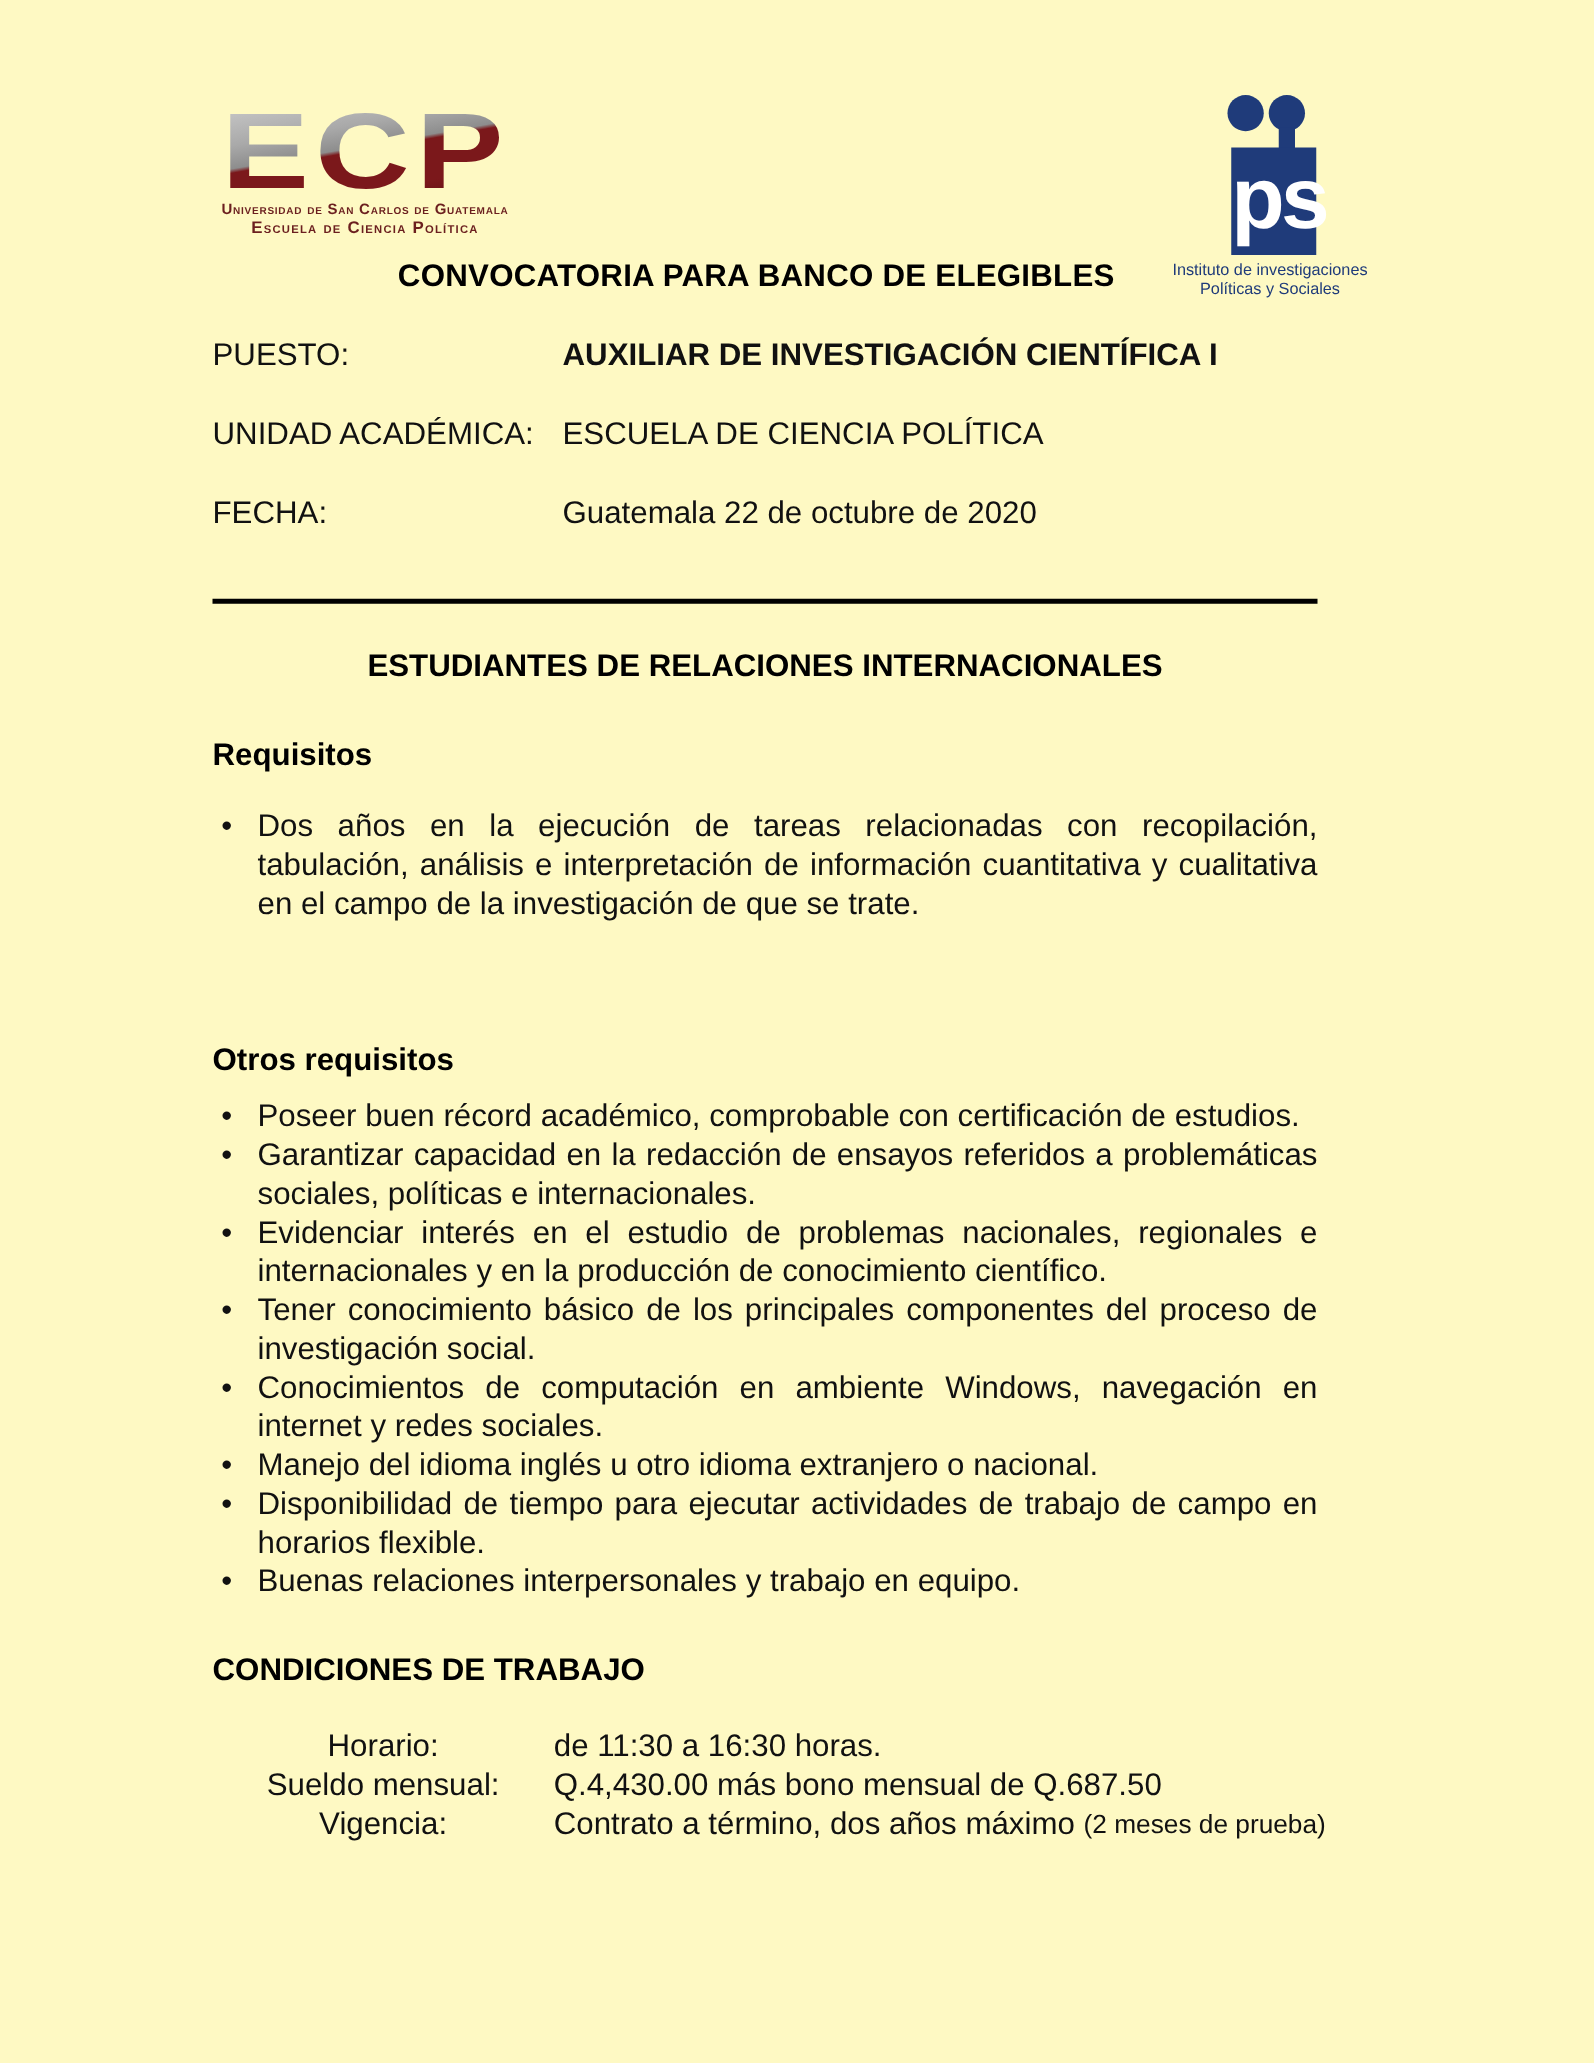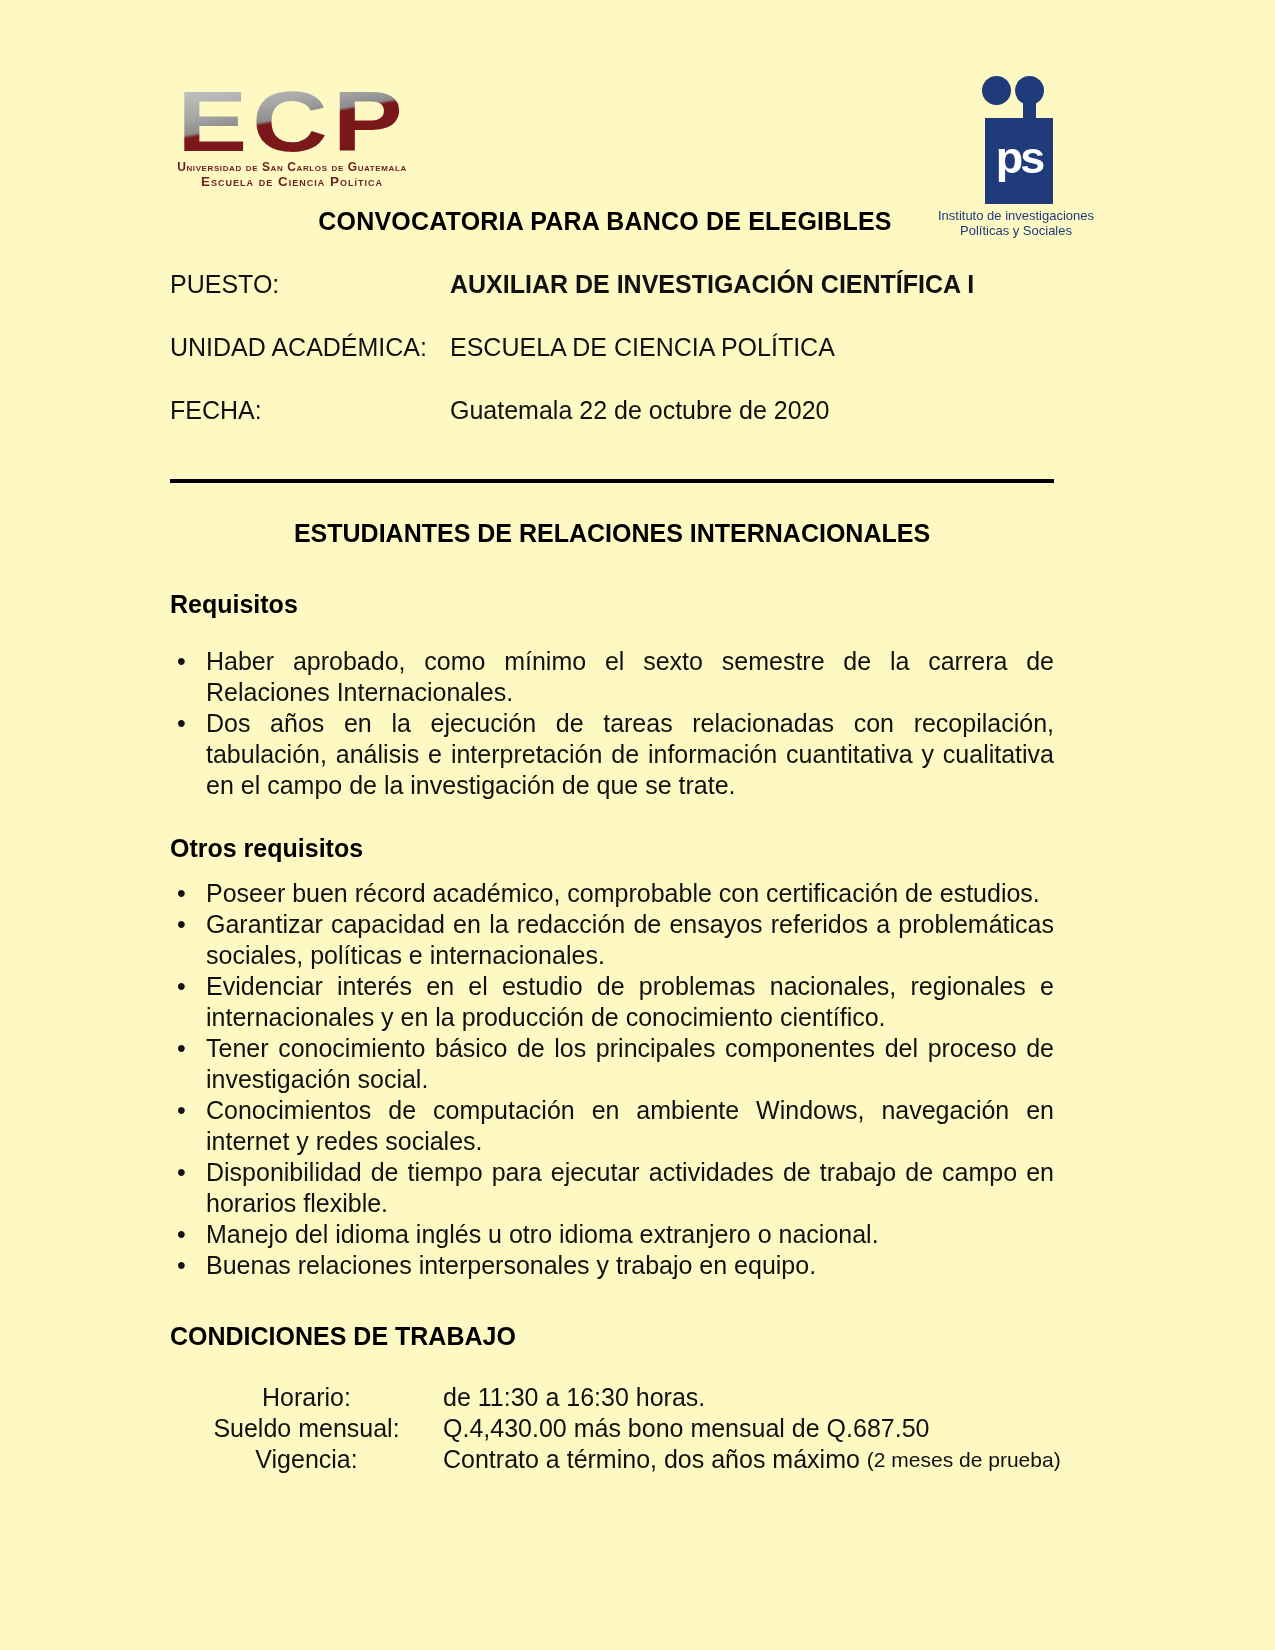--- a/index.html
+++ b/index.html
@@ -37,21 +37,21 @@
   
   .iips-logo{position:absolute;left:941px;top:76px;width:150px;}
   .iips-mark{position:relative;height:130px;}
   .iips-c1,.iips-c2{position:absolute;width:29px;height:29px;border-radius:50%;background:#1f3b7a;top:0;}
   .iips-c1{left:41px;}
   .iips-c2{left:74px;}
   .iips-stem{position:absolute;left:82px;top:26px;width:13px;height:20px;background:#1f3b7a;}
   .iips-block{
     position:absolute;left:44px;top:42px;width:68px;height:86px;
     background:#1f3b7a;color:#ffffff;
-    font-weight:800;font-size:45px;line-height:80px;letter-spacing:-3px;
+    font-weight:800;font-size:70px;line-height:80px;letter-spacing:-3px;
     text-align:center;
   }
   .iips-caption{position:absolute;left:-10px;top:132px;width:170px;text-align:center;color:#1f3b7a;}
   .iips-cap1{font-size:13px;line-height:15px;}
   .iips-cap2{font-size:13px;line-height:15px;}
 
   
   .doc-title{
     position:absolute;left:170px;top:207px;width:870px;margin:0;
     text-align:center;font-size:25px;font-weight:bold;letter-spacing:0.2px;color:#000;
@@ -131,33 +131,32 @@
       <span class="info-value">Guatemala 22 de octubre de 2020</span>
     </div>
   </div>
 
   <div class="rule"></div>
 
   <h2 class="section-title">ESTUDIANTES DE RELACIONES INTERNACIONALES</h2>
 
   <h3 class="heading req-heading">Requisitos</h3>
   <ul class="bullet-list req-list">
-    <li>Haber aprobado, como mínimo el sexto semestre de la carrera de Relaciones Internacionales.</li>
     <li>Dos años en la ejecución de tareas relacionadas con recopilación, tabulación, análisis e interpretación de información cuantitativa y cualitativa en el campo de la investigación de que se trate.</li>
   </ul>
 
   <h3 class="heading otros-heading">Otros requisitos</h3>
   <ul class="bullet-list otros-list">
     <li>Poseer buen récord académico, comprobable con certificación de estudios.</li>
     <li>Garantizar capacidad en la redacción de ensayos referidos a problemáticas sociales, políticas e internacionales.</li>
     <li>Evidenciar interés en el estudio de problemas nacionales, regionales e internacionales y en la producción de conocimiento científico.</li>
     <li>Tener conocimiento básico de los principales componentes del proceso de investigación social.</li>
     <li>Conocimientos de computación en ambiente Windows, navegación en internet y redes sociales.</li>
+    <li>Manejo del idioma inglés u otro idioma extranjero o nacional.</li>
     <li>Disponibilidad de tiempo para ejecutar actividades de trabajo de campo en horarios flexible.</li>
-    <li>Manejo del idioma inglés u otro idioma extranjero o nacional.</li>
     <li>Buenas relaciones interpersonales y trabajo en equipo.</li>
   </ul>
 
   <h3 class="heading cond-heading">CONDICIONES DE TRABAJO</h3>
   <div class="cond-rows">
     <div class="cond-row">
       <span class="cond-label">Horario:</span>
       <span class="cond-value">de 11:30 a 16:30 horas.</span>
       <span class="cond-note"></span>
     </div>

